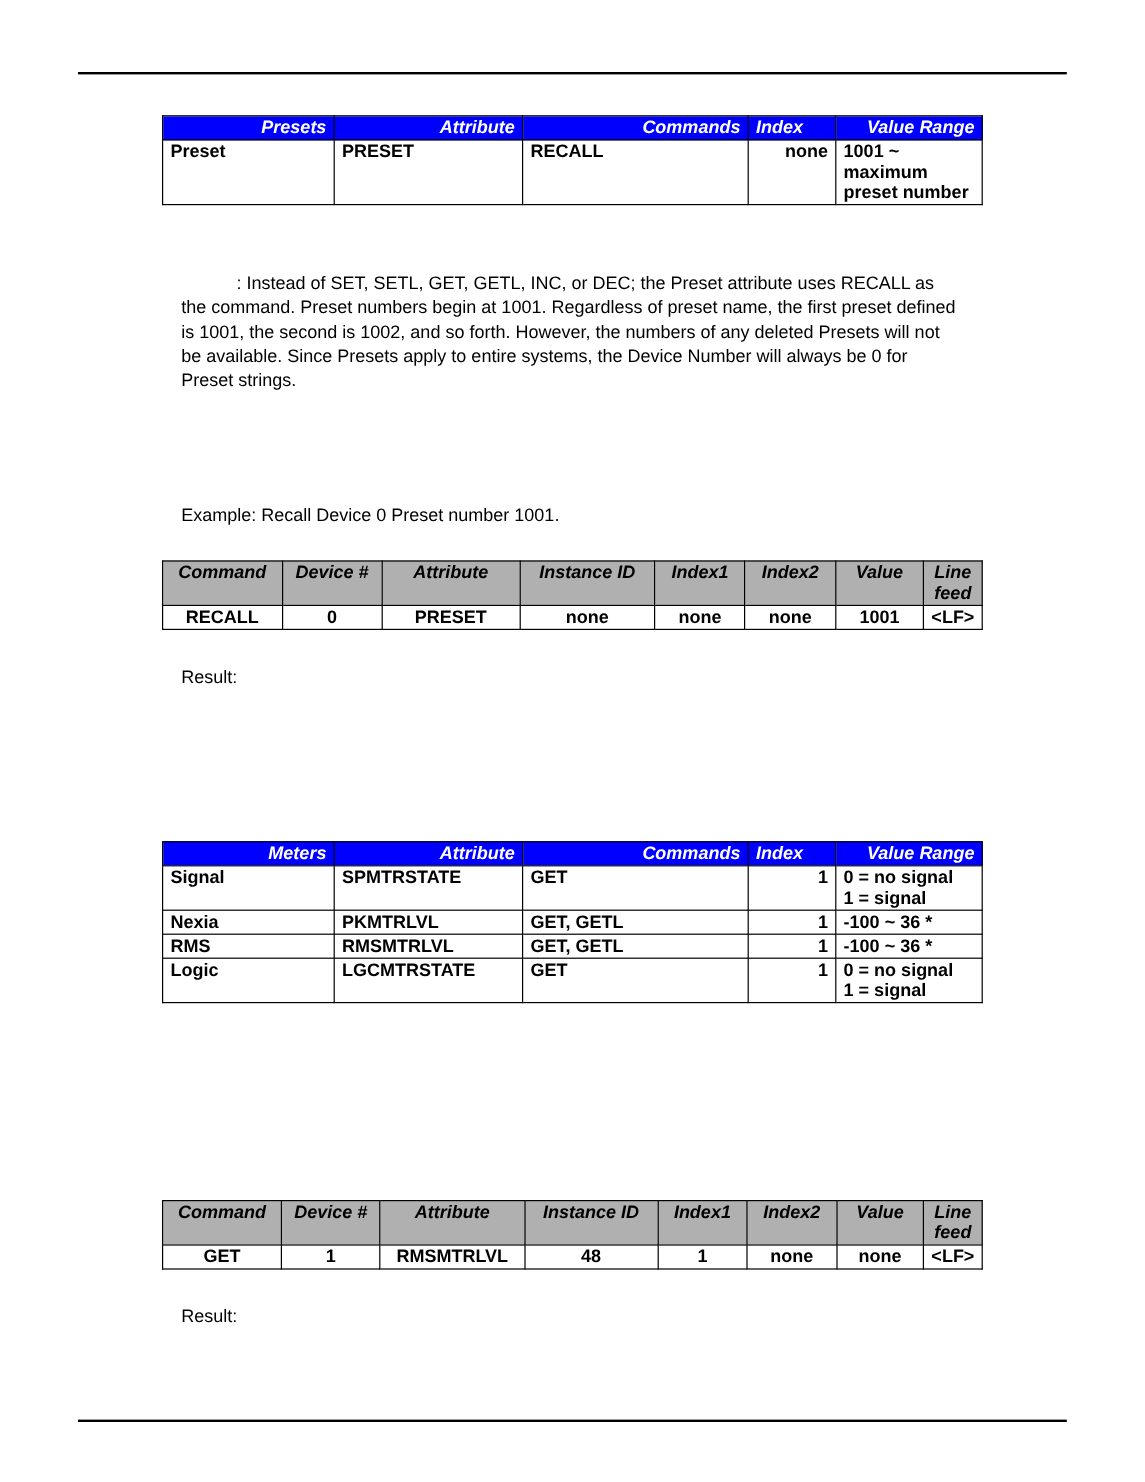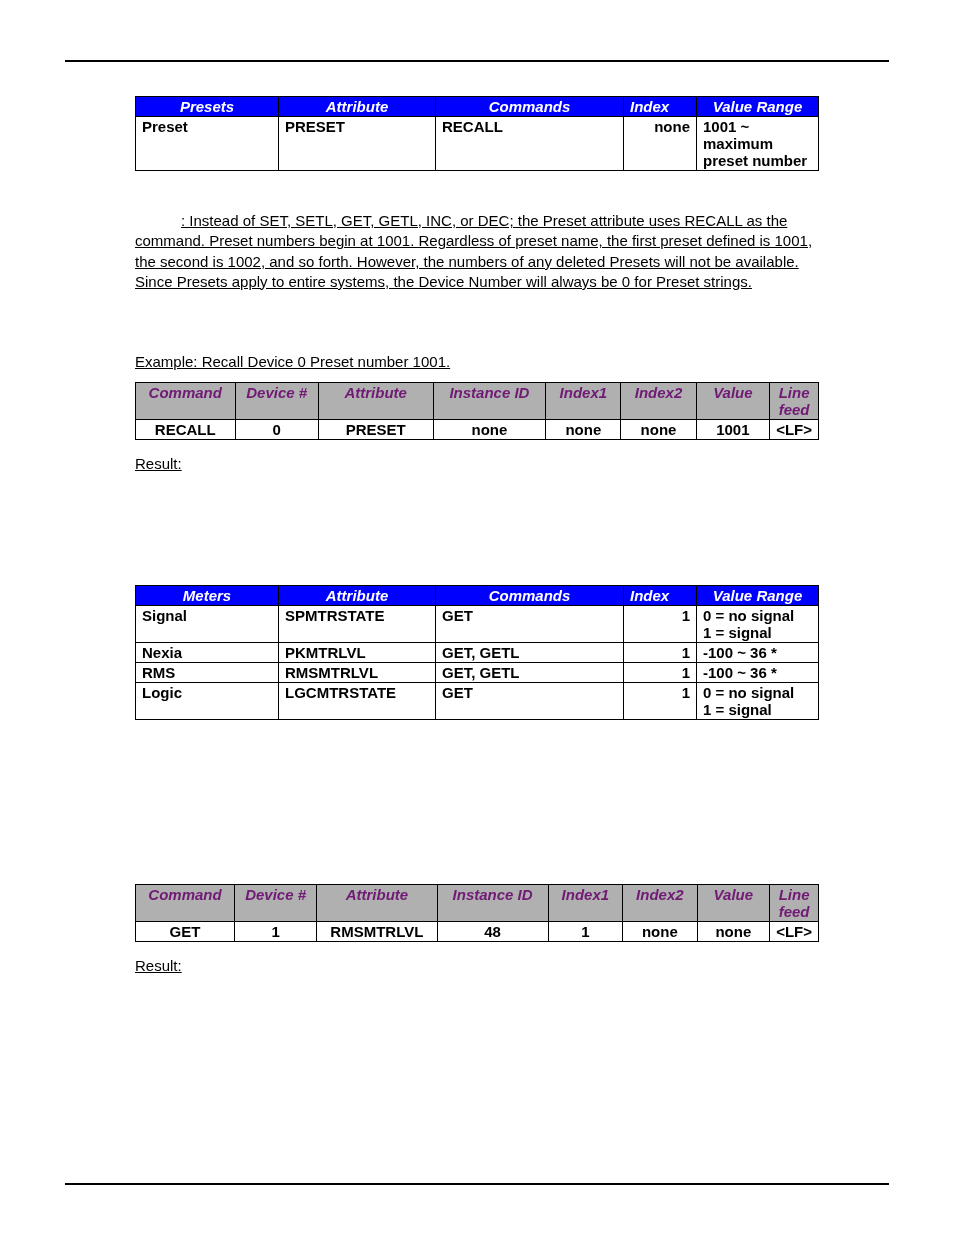--- a/index.html
+++ b/index.html
@@ -36,25 +36,25 @@
     border: 1px solid #000;
     padding: 1px 6px 1px 6px;
     vertical-align: top;
     font-size: 15px;
   }
   th { font-weight: bold; }
   .blue-header th {
     background: #0000ff;
     color: #fff;
     font-style: italic;
-    text-align: center;
+    text-align: right;
   }
   .grey-header th {
     background: #b0b0b0;
-    color: #701a75;
+    color: #000000;
     font-style: italic;
     font-weight: bold;
   }
   .grey-header td {
     font-weight: bold;
     text-align: center;
   }
   .presets-table .c0 { width: 130px; font-weight: bold; }
   .presets-table .c1 { width: 144px; font-weight: bold; }
   .presets-table .c2 { width: 175px; font-weight: bold; }
@@ -70,21 +70,21 @@
   .grey-table th { text-align: center; }
   .grey-table .gc0 { width: 90px; }
   .grey-table .gc1 { width: 76px; }
   .grey-table .gc2 { width: 112px; }
   .grey-table .gc3 { width: 110px; }
   .grey-table .gc4 { width: 66px; }
   .grey-table .gc5 { width: 66px; }
   .grey-table .gc6 { width: 66px; margin-left: 39px; }
   .grey-table .gc7 { }
 
-  p { margin: 0; line-height: 1.35; text-decoration: underline; }
+  p { margin: 16px; line-height: 1.35; }
   .para-spacer-lg { height: 36px; }
   .para-spacer-sm { height: 10px; }
   .para-spacer-xl { height: 60px; }
 
   .indent { text-indent: 46px; }
 </style>
 </head>
 <body>
 
 <div class="page">

